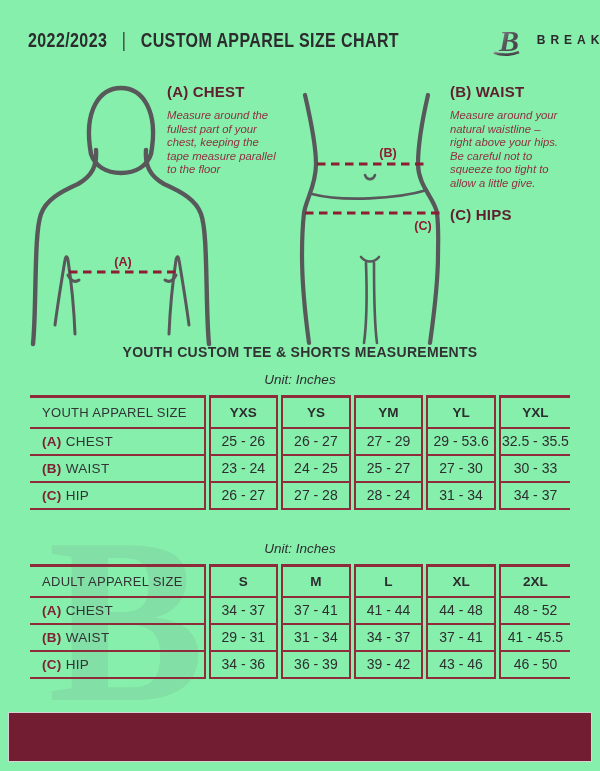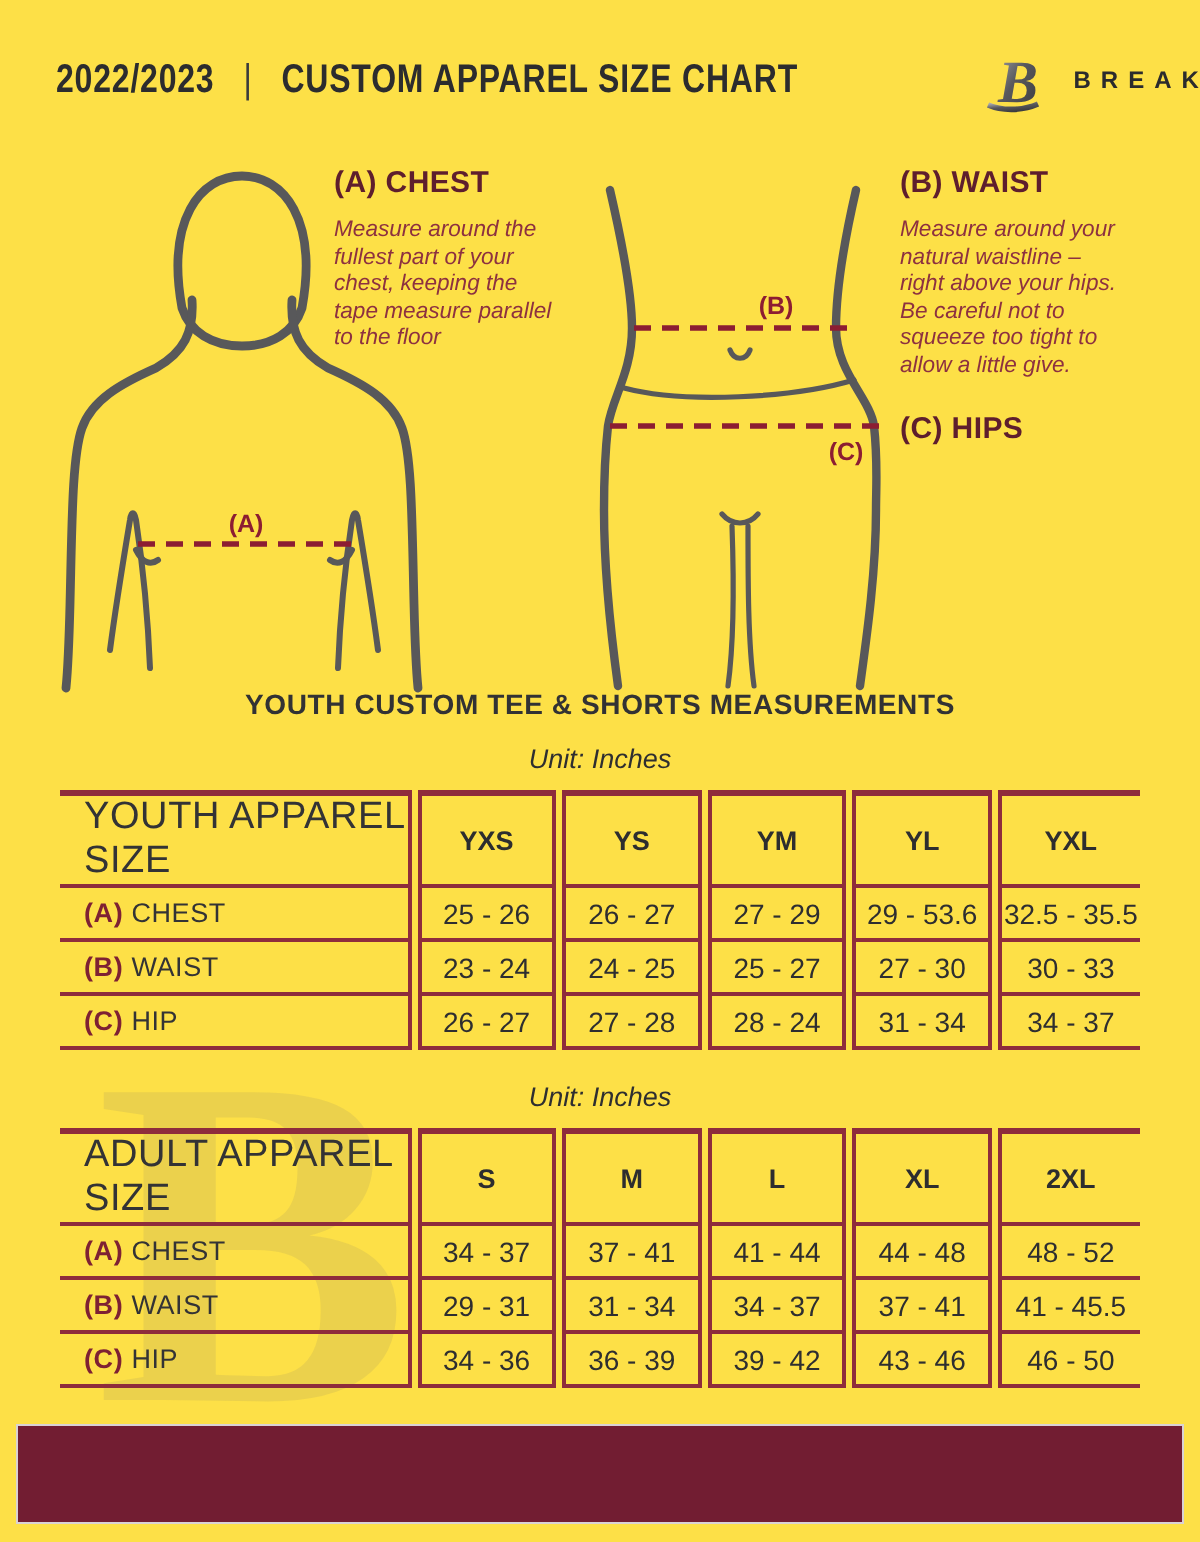--- a/index.html
+++ b/index.html
@@ -1,19 +1,19 @@
 <!DOCTYPE html>
 <html><head>
 <meta charset="utf-8">
 <style>
   * { margin:0; padding:0; box-sizing:border-box; }
   html,body { background:#e4e4e6; }
   .page {
     position:relative; width:600px; height:771px;
-    background:#fde047; overflow:hidden;
+    background:#86efac; overflow:hidden;
     font-family:"Liberation Sans", sans-serif;
     color:#2e2e30;
   }
   
   .header { position:absolute; top:22px; left:28px; right:24px;
     display:flex; justify-content:space-between; align-items:center; }
   .title-wrap { white-space:nowrap; transform:scaleX(0.80); transform-origin:left center;
     font-weight:700; font-size:20px; letter-spacing:0.5px; color:#2c2c2e; }
   .title-sep { margin:0 12px; font-weight:400; color:#3a3a3c; }
   .brand { display:flex; align-items:center; gap:9px; }
@@ -31,21 +31,21 @@
   .tbl-title { position:absolute; left:0; width:600px; text-align:center;
     font-size:14px; font-weight:700; color:#323234; letter-spacing:.3px; z-index:1; }
   .tbl-unit  { position:absolute; left:0; width:600px; text-align:center;
     font-size:13.5px; font-style:italic; color:#2e2e30; z-index:1; }
   table { position:absolute; left:30px; width:540px; border-collapse:collapse;
     table-layout:fixed; z-index:1; }
   th, td { border-top:2px solid #8e2c3c; font-weight:400; }
   thead th { border-top:3px solid #8e2c3c; height:31px; }
   tbody td { height:27px; }
   tbody tr:last-child td { border-bottom:2px solid #8e2c3c; }
-  .c-label { text-align:left; padding-left:12px; font-size:19px; color:#333335; letter-spacing:.3px; }
+  .c-label { text-align:left; padding-left:12px; font-size:13px; color:#333335; letter-spacing:.3px; }
   .c-size  { border-left:7px double #8e2c3c; text-align:center; font-weight:700;
     font-size:13.5px; color:#2d2d2f; }
   .c-val   { border-left:7px double #8e2c3c; text-align:center; font-size:14px; color:#2e2e30;margin-top:16px; }
   td.c-label { font-size:13.5px; }
   .pfx { font-weight:700; color:#7e2133; }
   
   .watermark { position:absolute; left:48px; top:504px; z-index:0;
     font-family:"Liberation Serif", serif; font-weight:700; font-size:235px; line-height:1;
     color:rgba(105,105,115,0.12); }
   .footer { position:absolute; left:8px; right:8px; top:712px; height:50px;

